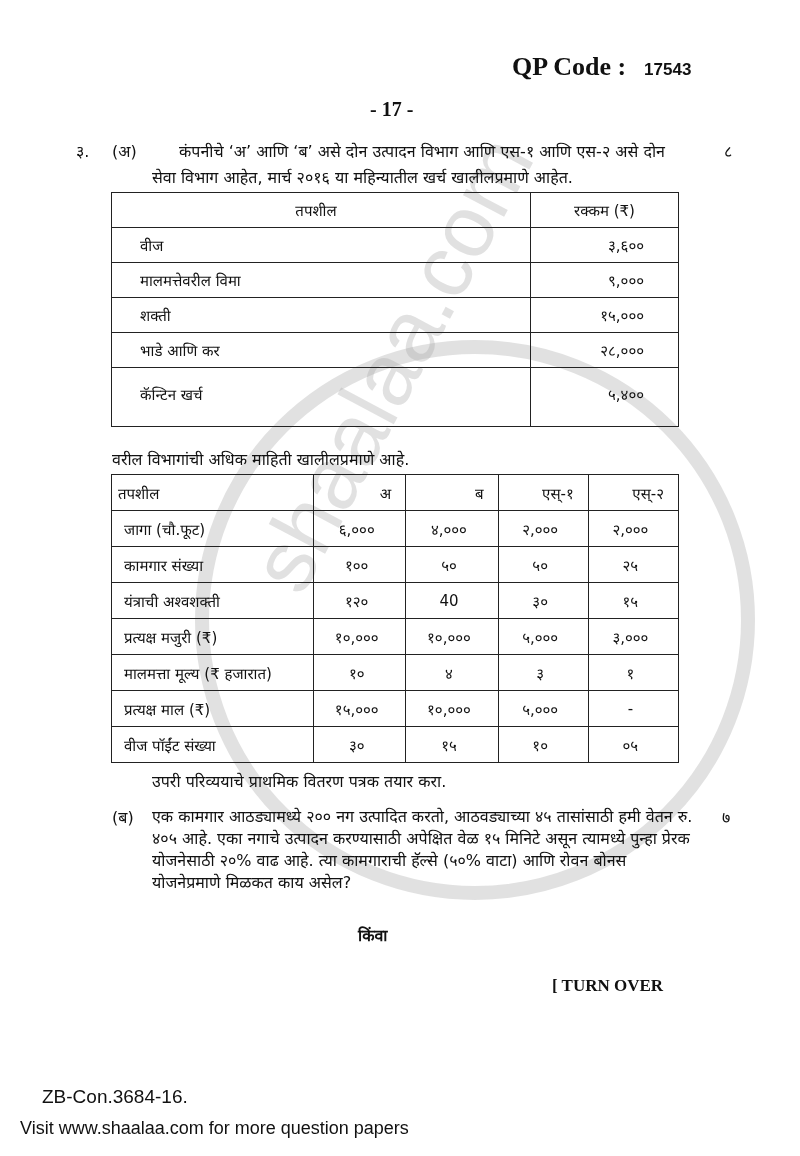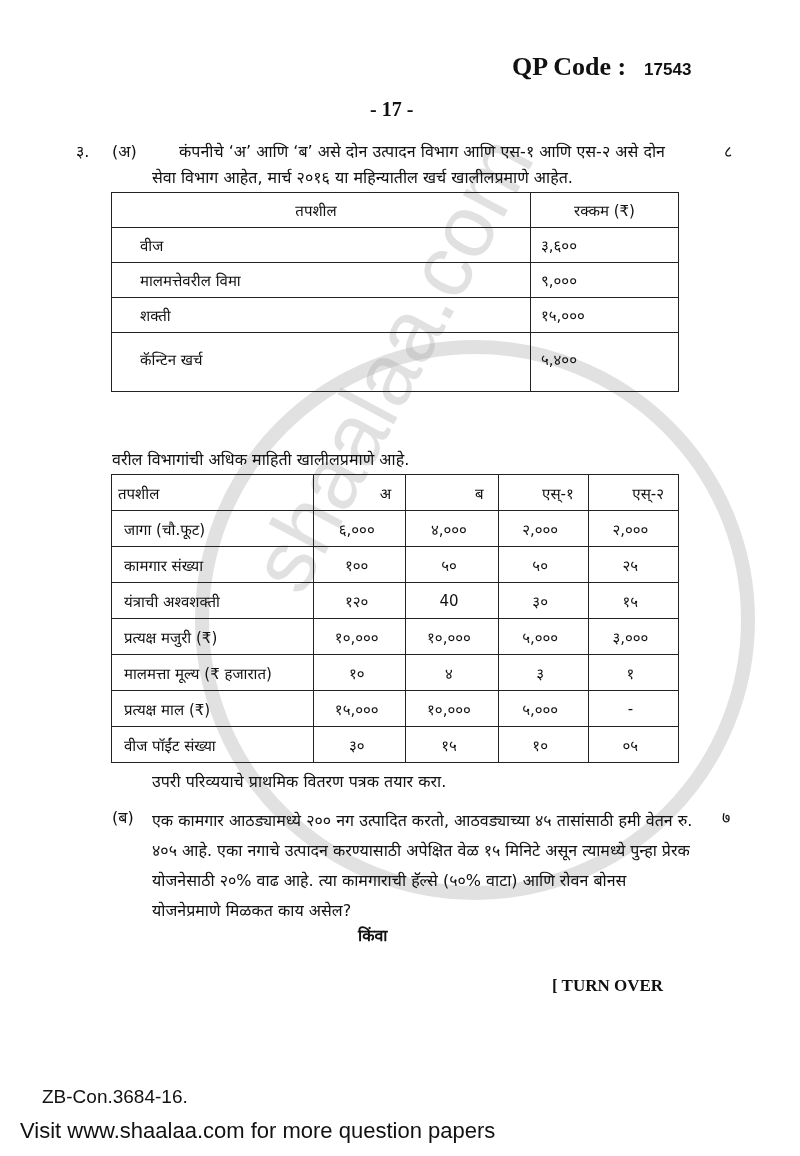--- a/index.html
+++ b/index.html
@@ -15,38 +15,38 @@
   .qsub { left: 112px; top: 140px; }
   .line1 { left: 152px; top: 140px; width: 540px; text-align: center; }
   .line2 { left: 152px; top: 166px; }
   .marks1 { left: 724px; top: 140px; }
   table { border-collapse: collapse; position: absolute; }
   td, th { border: 1.5px solid #222; font-weight: normal; }
   .t1 { left: 111px; top: 192px; width: 568px; }
   .t1 td, .t1 th { height: 34px; padding: 0 10px; font-size: 15px; }
   .t1 .c1 { width: 380px; text-align: left; padding-left: 28px; }
   .t1 th.c1 { text-align: center; padding-left: 0; }
-  .t1 .c2 { padding-right: 34px; }
+  .t1 .c2 { text-align: right; padding-right: 34px; }
   .t1 th.c2 { text-align: center; padding-right: 10px; }
   .t1 tr.last td { height: 42px; vertical-align: top; padding-top: 16px; }
   .intro2 { left: 112px; top: 448px; }
   .t2 { left: 111px; top: 474px; width: 568px; }
   .t2 td, .t2 th { height: 35px; padding: 0 8px; font-size: 15px; }
   .t2 .h0 { width: 230px; text-align: left; padding-left: 6px; }
   .t2 .r0 { text-align: left; padding-left: 12px; }
   .t2 .num { text-align: center; padding-right: 14px; width: 78px; }
   .t2 th.num { text-align: right; }
   .instr { left: 152px; top: 770px; }
   .partb-lbl { left: 112px; top: 806px; }
-  .partb { left: 152px; top: 806px; width: 545px; line-height: 30px; }
+  .partb { left: 152px; top: 806px; width: 545px; line-height: 22px; }
   .marks2 { left: 722px; top: 806px; }
   .or { left: 358px; top: 924px; font-weight: bold; }
   .turn { left: 552px; top: 976px; font-size: 17px; font-weight: bold; }
   .code { left: 42px; top: 1086px; font-family: "Liberation Sans", sans-serif; font-weight: normal; font-size: 19px; }
-  .visit { left: 20px; top: 1118px; font-family: "Liberation Sans", sans-serif; font-size: 22px; }
+  .visit { left: 20px; top: 1118px; font-family: "Liberation Sans", sans-serif; font-size: 18px; }
   .wm { left: 195px; top: 340px; width: 560px; height: 560px; border: 14px solid rgba(170,170,170,0.35);
         border-radius: 50%; box-sizing: border-box; pointer-events: none; }
   .wmtext { left: 230px; top: 560px; font-family: "Liberation Sans", sans-serif; font-size: 88px;
             color: rgba(170,170,170,0.35); transform: rotate(-62deg); transform-origin: left top;
             pointer-events: none; white-space: nowrap; }
 </style>
 </head>
 <body>
 
 <div class="abs wm"></div>
@@ -73,20 +73,24 @@
     <td class="c1">वीज</td>
     <td class="c2">३,६००</td>
   </tr>
   <tr>
     <td class="c1">मालमत्तेवरील विमा</td>
     <td class="c2">९,०००</td>
   </tr>
   <tr>
     <td class="c1">शक्ती</td>
     <td class="c2">१५,०००</td>
+  </tr>
+  <tr>
+    <td class="c1">भाडे आणि कर</td>
+    <td class="c2">२८,०००</td>
   </tr>
   <tr class="last">
     <td class="c1">कॅन्टिन खर्च</td>
     <td class="c2">५,४००</td>
   </tr>
 </tbody>
   </table>
 
 <div class="abs deva intro2">वरील विभागांची अधिक माहिती खालीलप्रमाणे आहे.</div>
 

